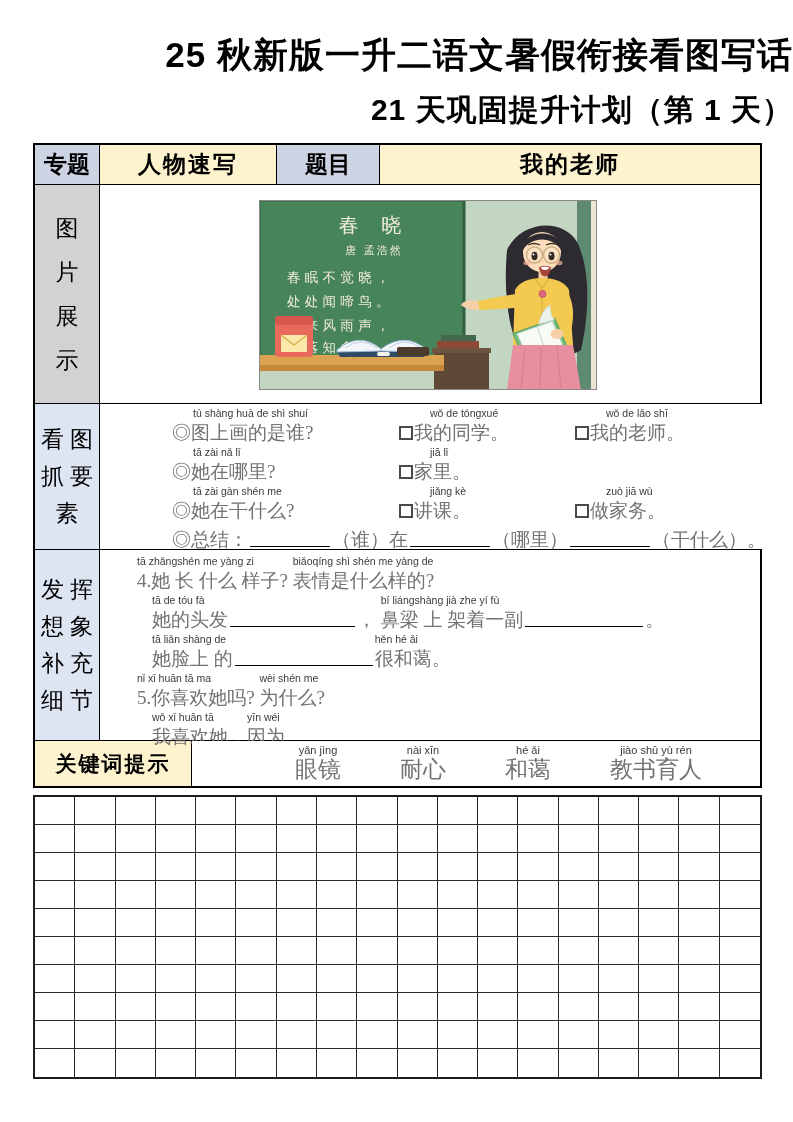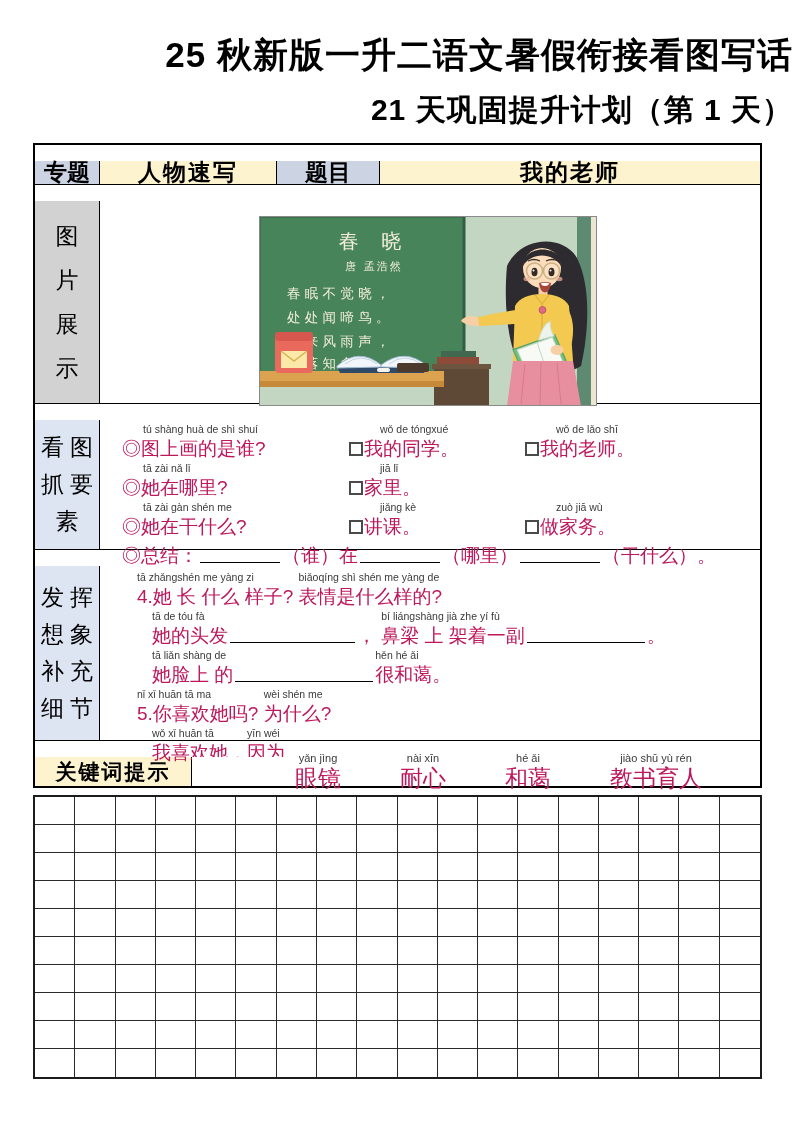--- a/index.html
+++ b/index.html
@@ -6,21 +6,21 @@
   .page{position:relative;width:793px;height:1122px;background:#fff;overflow:hidden;
         font-family:"Liberation Sans",sans-serif;color:#000;}
   .titles{position:absolute;top:30px;left:0;width:793px;text-align:right;}
   .t1{font-size:35px;font-weight:700;letter-spacing:1px;line-height:50px;}
   .t2{font-size:30px;font-weight:700;letter-spacing:1px;line-height:44px;margin-top:8px;}
 
   
   .sheet{position:absolute;left:33px;top:143px;width:729px;border:2px solid #000;box-sizing:border-box;}
   .row{display:flex;border-bottom:1.5px solid #000;box-sizing:border-box;}
   .row:last-child{border-bottom:none;}
-  .cell{box-sizing:border-box;border-right:1.5px solid #000;margin-top:16px;}
+  .cell{box-sizing:border-box;border-right:1.5px solid #000;}
   .cell:last-child{border-right:none;}
   .r1{height:40px;}
   .r2{height:219px;}
   .r3{height:146px;}
   .r4{height:191px;}
   .r5{height:45px;}
   .w1{width:65px;flex:none;}
   .w2{width:177px;flex:none;}
   .w3{width:103px;flex:none;}
   .grow{flex:1;}
@@ -34,23 +34,23 @@
   .side.gray .ln{line-height:44px;letter-spacing:0;text-indent:0;}
   .content{background:#fff;position:relative;}
 
   
   .illus{position:absolute;left:159px;top:15px;width:338px;height:190px;}
 
   
   .wb{display:inline-block;vertical-align:bottom;}
   .py{display:block;font-size:10.5px;line-height:13px;color:#3a3a3a;white-space:pre;
       font-family:"Liberation Sans",sans-serif;}
-  .t{display:block;font-size:19px;line-height:25px;color:#be185d;white-space:pre;
-     font-family:Liberation Sans, sans-serif;}
-  .qcontent{padding:3px 0 0 22px;}
+  .t{display:block;font-size:19px;line-height:25px;color:#737373;white-space:pre;
+     font-family:Liberation Serif, serif;}
+  .qcontent{padding:3px 0 0 72px;}
   .qline{display:flex;align-items:flex-end;margin-bottom:1px;}
   .qb{width:227px;flex:none;}
   .qb .py{padding-left:21px;}
   .opt{display:flex;align-items:flex-end;width:176px;flex:none;}
   .opt:last-child{width:auto;}
   .opt .py{padding-left:16px;}
   .cb{width:14px;height:14px;border:2px solid #4a4a4a;box-sizing:border-box;background:#fff;
       flex:none;margin:0 1px 5px 0;display:inline-block;}
   .sumline{display:flex;align-items:flex-end;margin-top:4px;}
   .blank{display:inline-block;border-bottom:1.5px solid #000;height:16px;margin:0 2px 5px 2px;}

